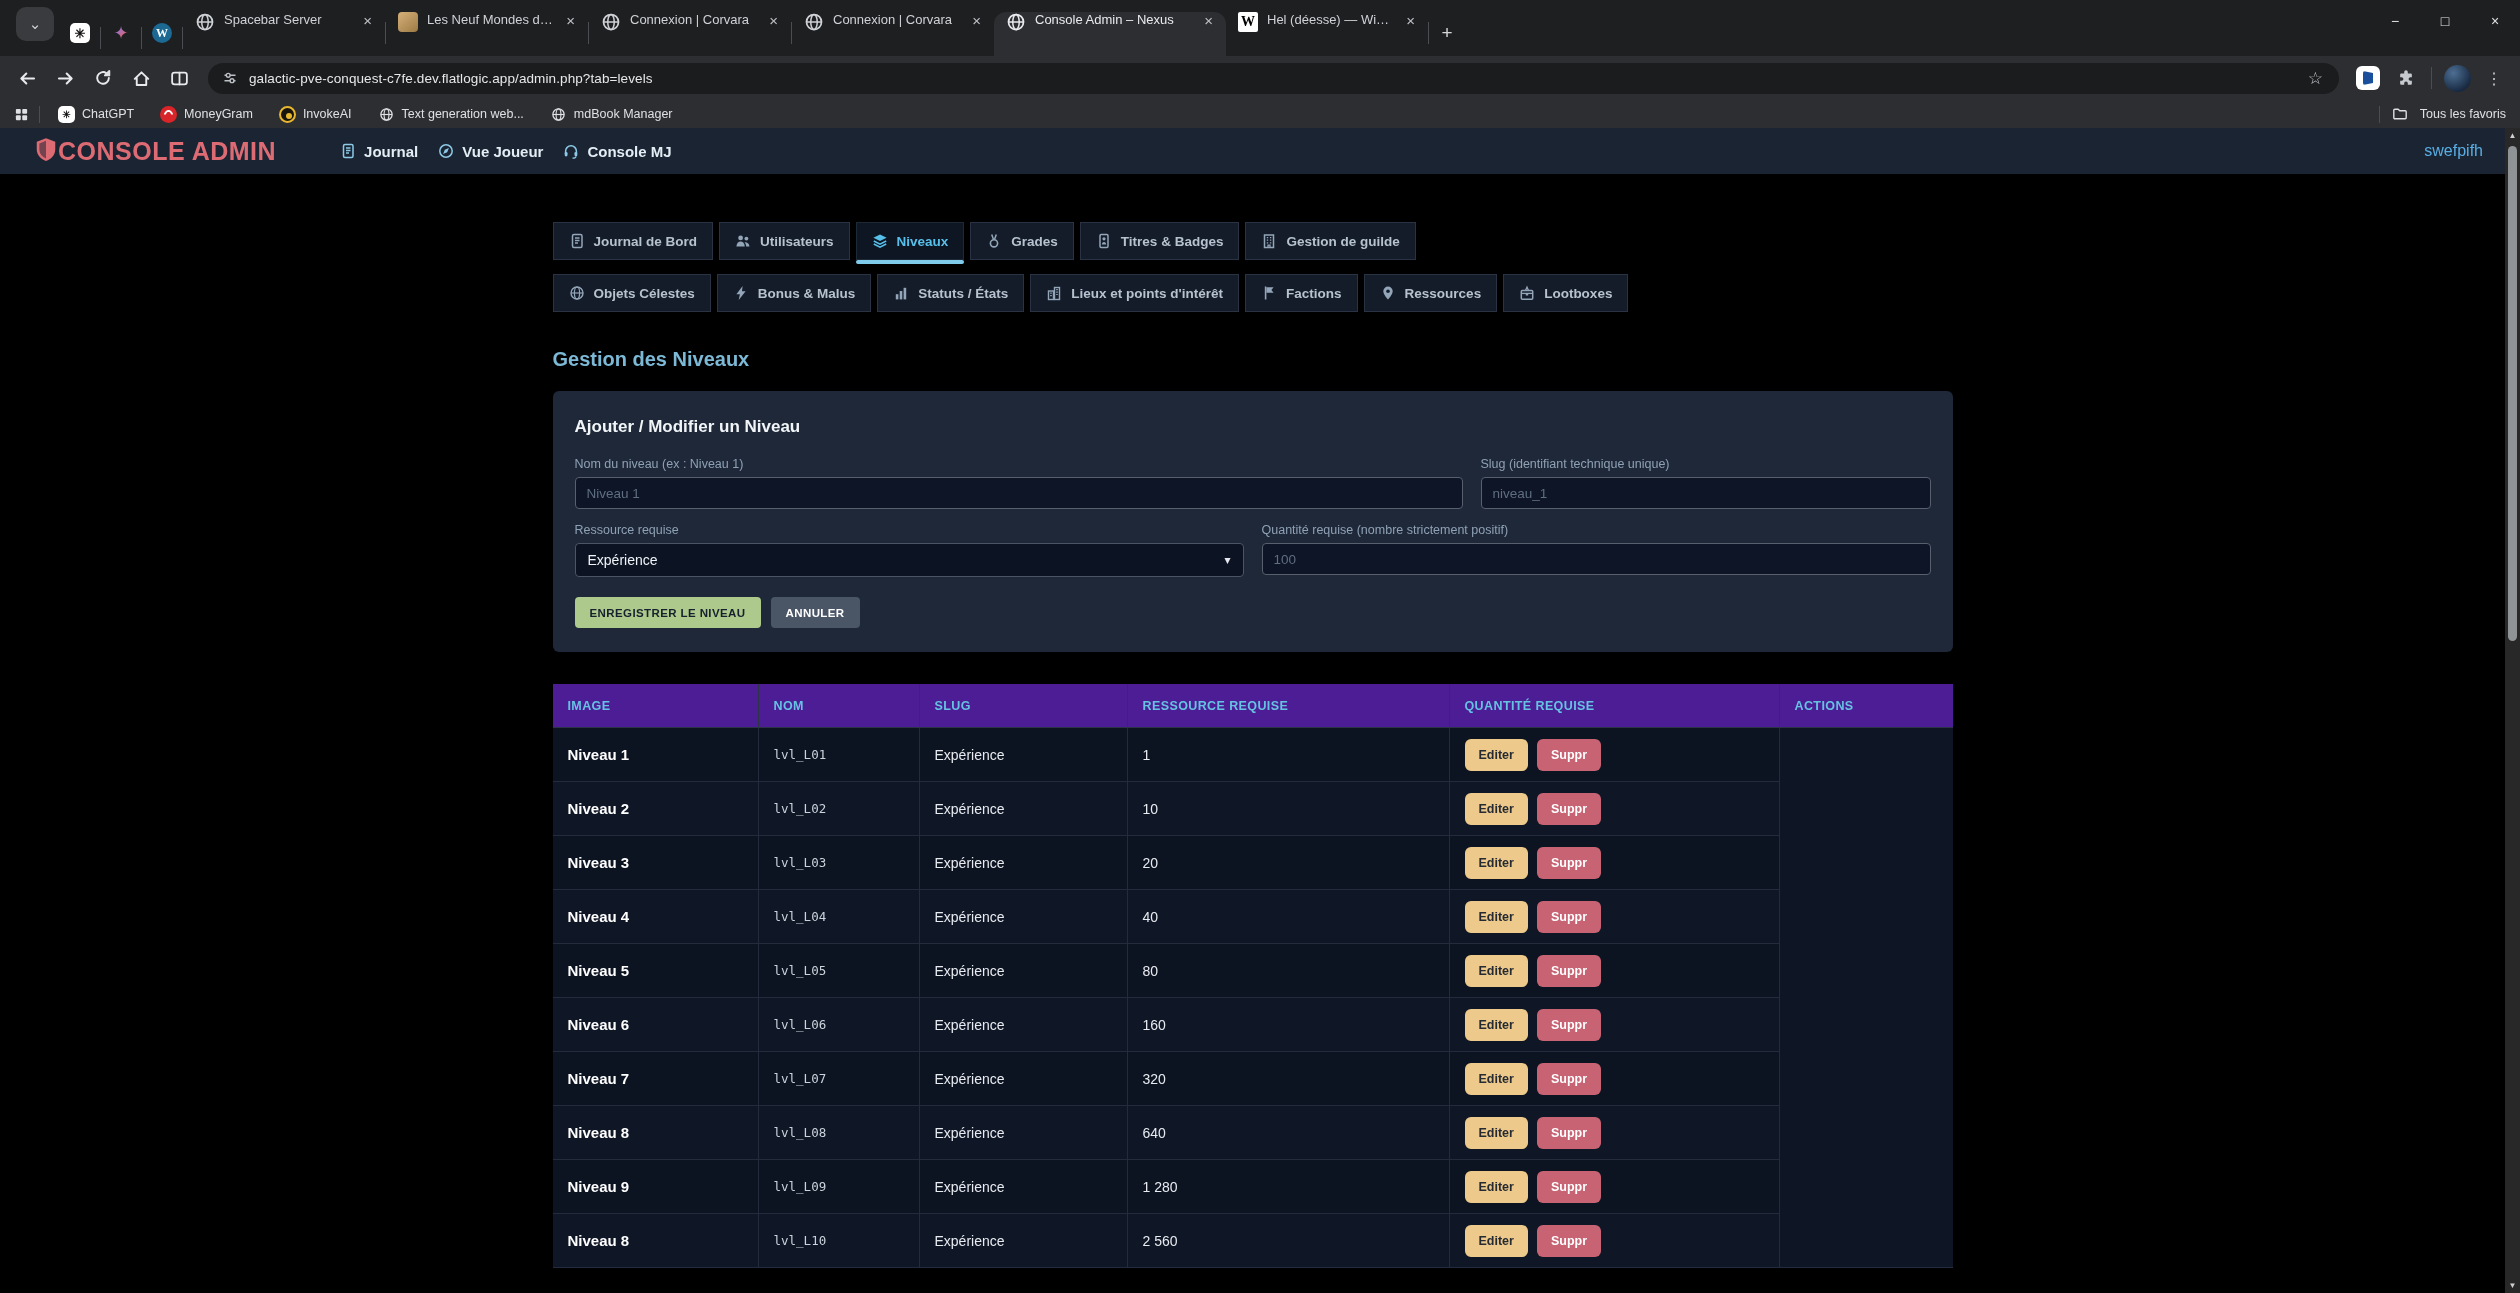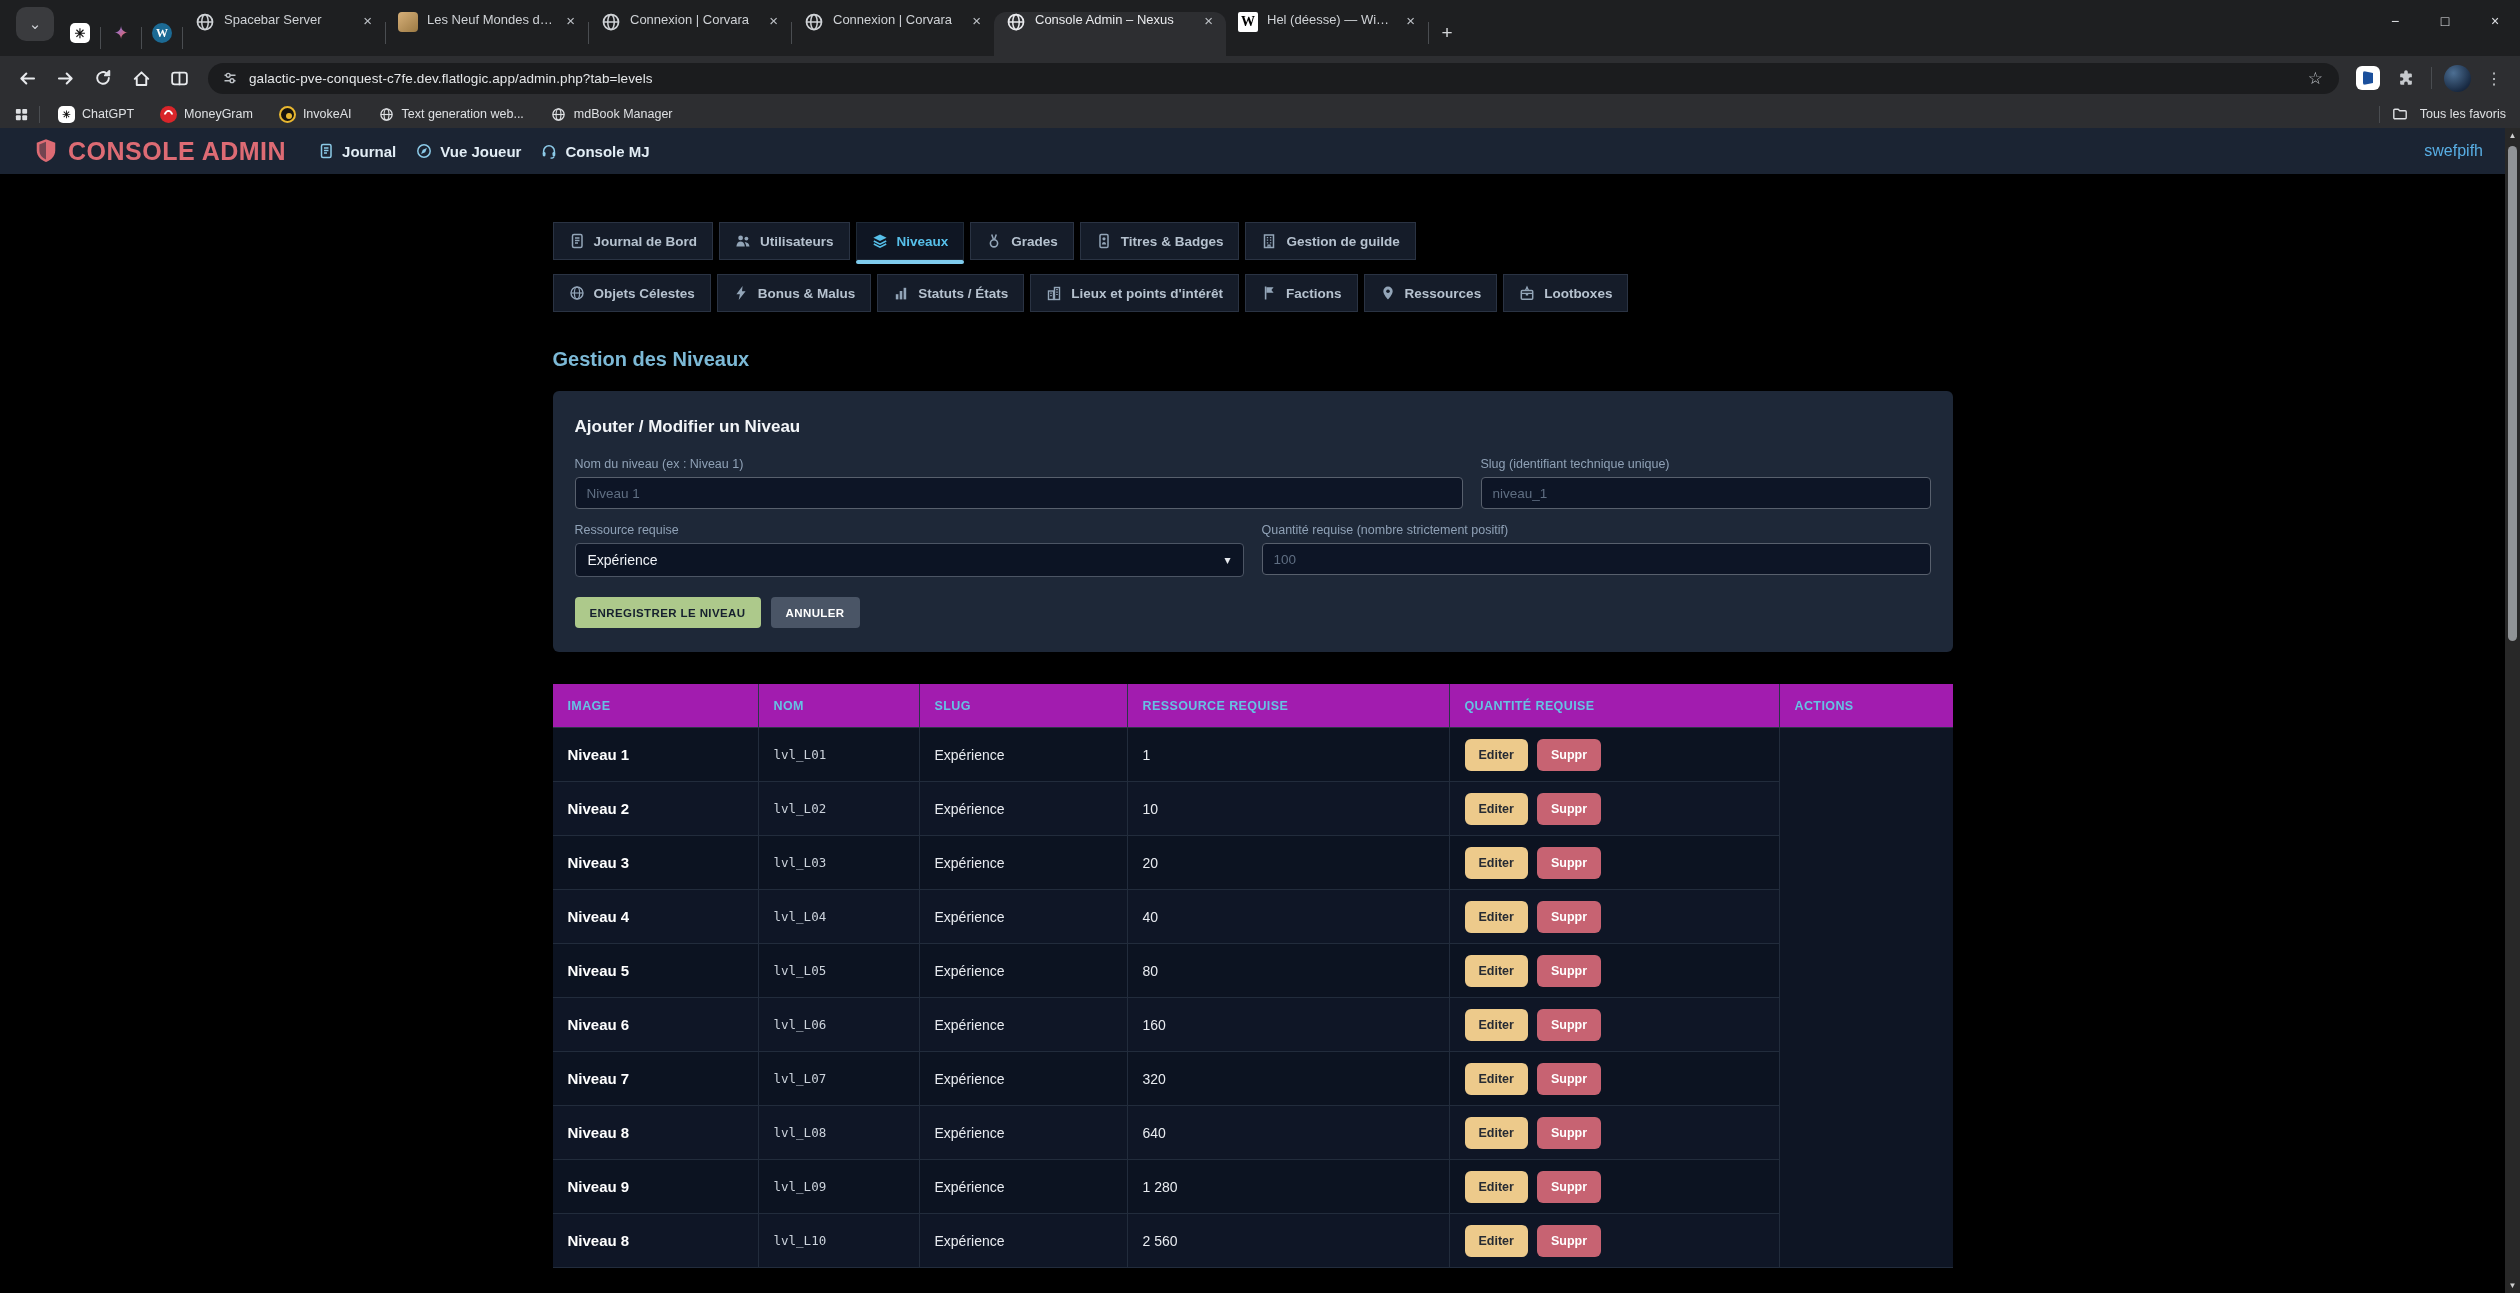--- a/index.html
+++ b/index.html
@@ -50,21 +50,21 @@
   .bookmarks{height:28px;background:#2d2e31;display:flex;align-items:center;padding:0 14px;gap:10px;font-size:12.5px;color:#dee0e3}
   .bm{display:flex;align-items:center;gap:7px;padding:0 8px}
   .bm .fav{width:17px;height:17px;font-size:10px}
   .bsep{width:1px;height:17px;background:#4a4d51}
   .grid-svg{width:16px;height:16px;fill:#c6c9cd}
   .folder-svg{width:17px;height:17px;fill:none;stroke:#c6c9cd;stroke-width:1.4;stroke-linejoin:round}
   .bm-right{margin-left:auto;display:flex;align-items:center;gap:12px}
 
   
   .app-header{height:46px;background:#1b2433;display:flex;align-items:center;padding:0 22px 0 34px;margin-right:15px}
-  .brand{display:flex;align-items:center;gap:10px;margin-right:32px}
+  .brand{display:flex;margin-right:64px}
   .brand-text{font-size:25px;font-weight:800;color:#dd6b74;letter-spacing:.5px}
   .shield-svg{width:24px;height:26px}
   .appnav{display:flex;align-items:center;gap:20px}
   .appnav .navitem{display:flex;align-items:center;gap:8px;font-size:15px;font-weight:700;color:#e2edf5}
   .ico{width:16px;height:16px;flex:0 0 auto}
   .ico-blue{color:#8ccae8}
   .username{margin-left:auto;font-size:16px;font-weight:400;color:#58aee4}
 
   .page{width:2505px;height:1119px;position:relative}
   .content{width:1400px;margin:0 auto}
@@ -90,21 +90,21 @@
   .f-input::placeholder{color:#5f6e82}
   .f-select{width:100%;height:34px;background:#0c1424;border:1px solid #4c5564;border-radius:4px;color:#f0f3f7;
     padding:0 12px;font-size:14px;display:flex;align-items:center;justify-content:space-between}
   .f-select .chev{font-size:12px;color:#e6e9ee}
   .btnrow{margin-top:20px;display:flex;gap:10px}
   .btn{border:none;border-radius:4px;font-weight:700;font-size:11.5px;letter-spacing:.4px;padding:0 15px;height:31px;font-family:"Liberation Sans",sans-serif}
   .btn-save{background:#adc98b;color:#16202e}
   .btn-cancel{background:#4a5566;color:#fff}
 
   .table{margin-top:32px}
-  .thead{display:grid;grid-template-columns:206px 161px 208px 322px 330px 173px;background:#a21caf;height:44px;border-bottom:1px solid #2b3547}
+  .thead{display:grid;grid-template-columns:206px 161px 208px 322px 330px 173px;background:#4c1d95;height:44px;border-bottom:1px solid #2b3547}
   .th{display:flex;align-items:center;padding:0 15px;color:#66c2e3;font-weight:700;font-size:12.5px;letter-spacing:.4px;border-right:1px solid #2b3547}
   .th:last-child{border-right:none}
   .tbody{display:flex}
   .rows{width:1227px}
   .trow{display:grid;grid-template-columns:206px 161px 208px 322px 330px;height:54px;background:#0c1321;border-bottom:1px solid #222c3c}
   .trow:nth-child(even){background:#0f1626}
   .td{display:flex;align-items:center;padding:0 15px;border-right:1px solid #222c3c;overflow:hidden}
   .td.name{font-weight:700;font-size:15px;color:#fff}
   .td.slug{font-family:"DejaVu Sans Mono",monospace;font-size:12.5px;color:#ccd3dc}
   .td.res,.td.qty{font-size:14px;color:#e8ebf0}

